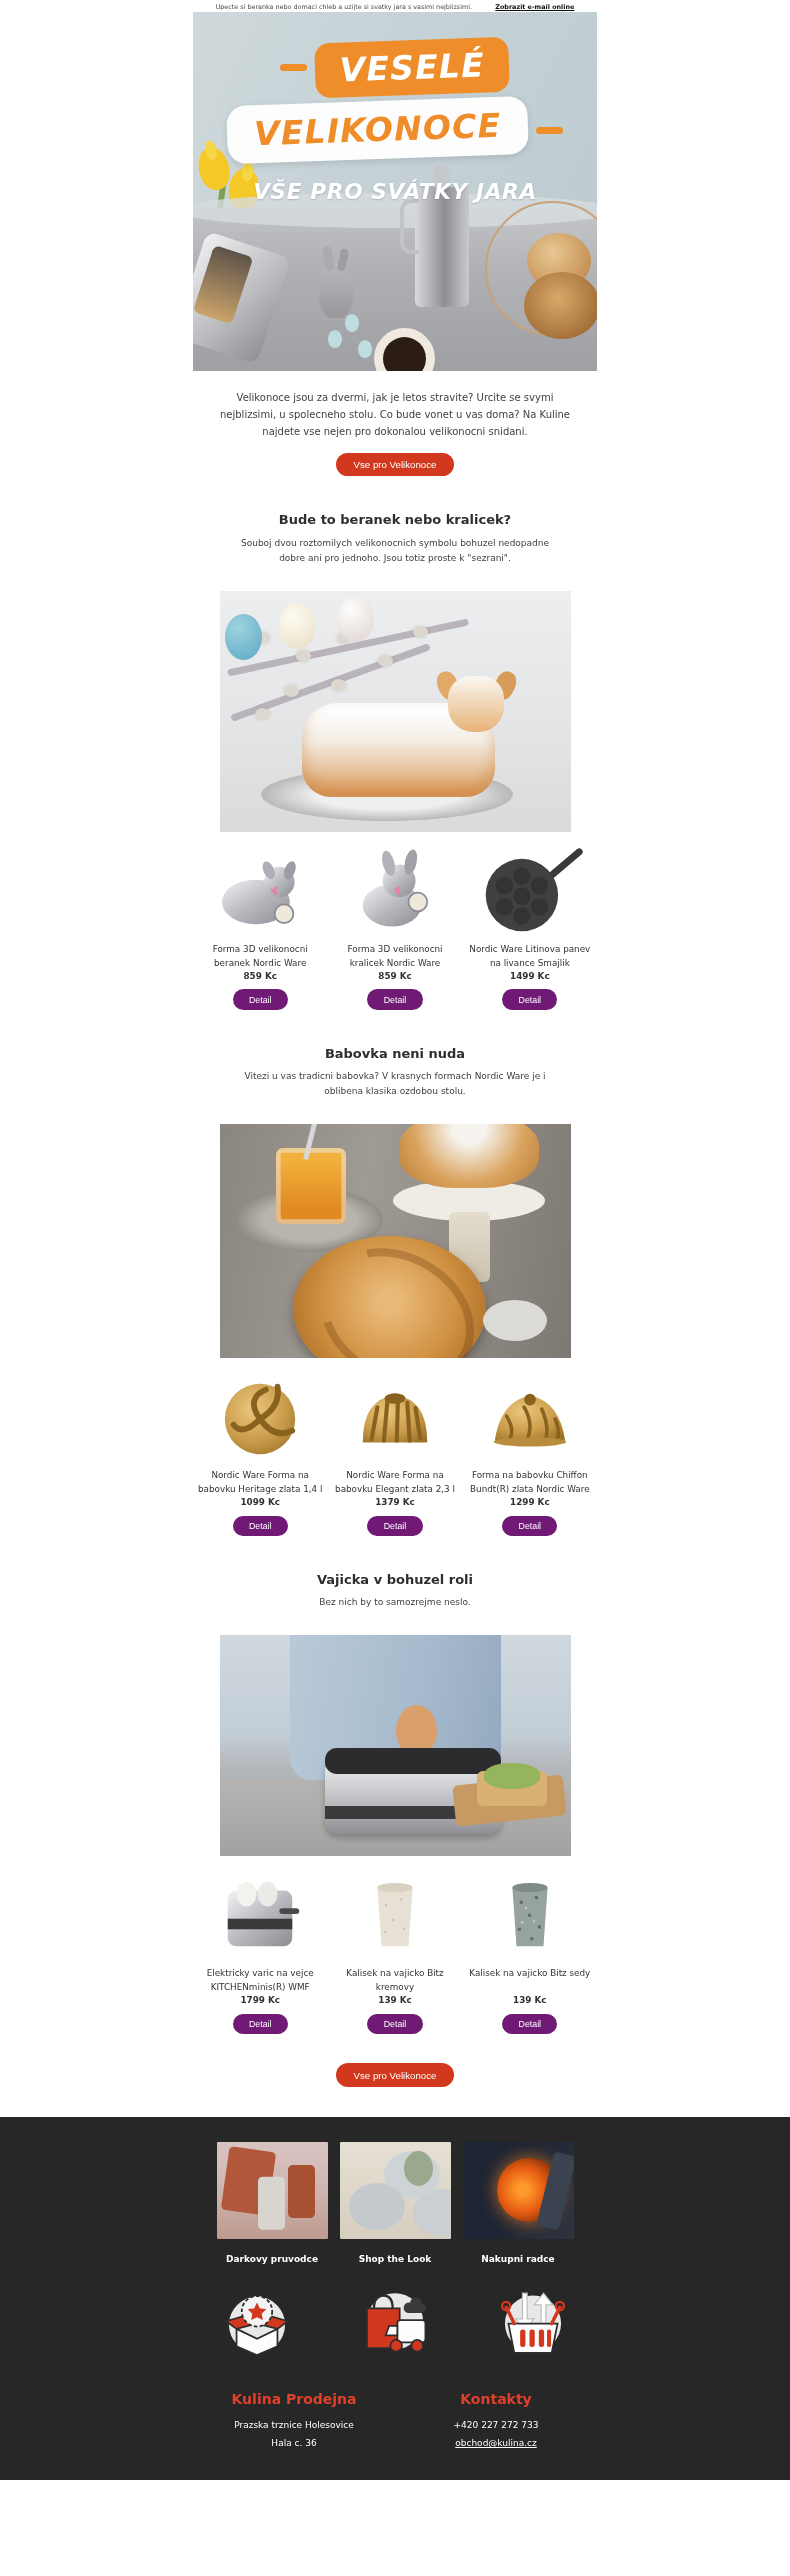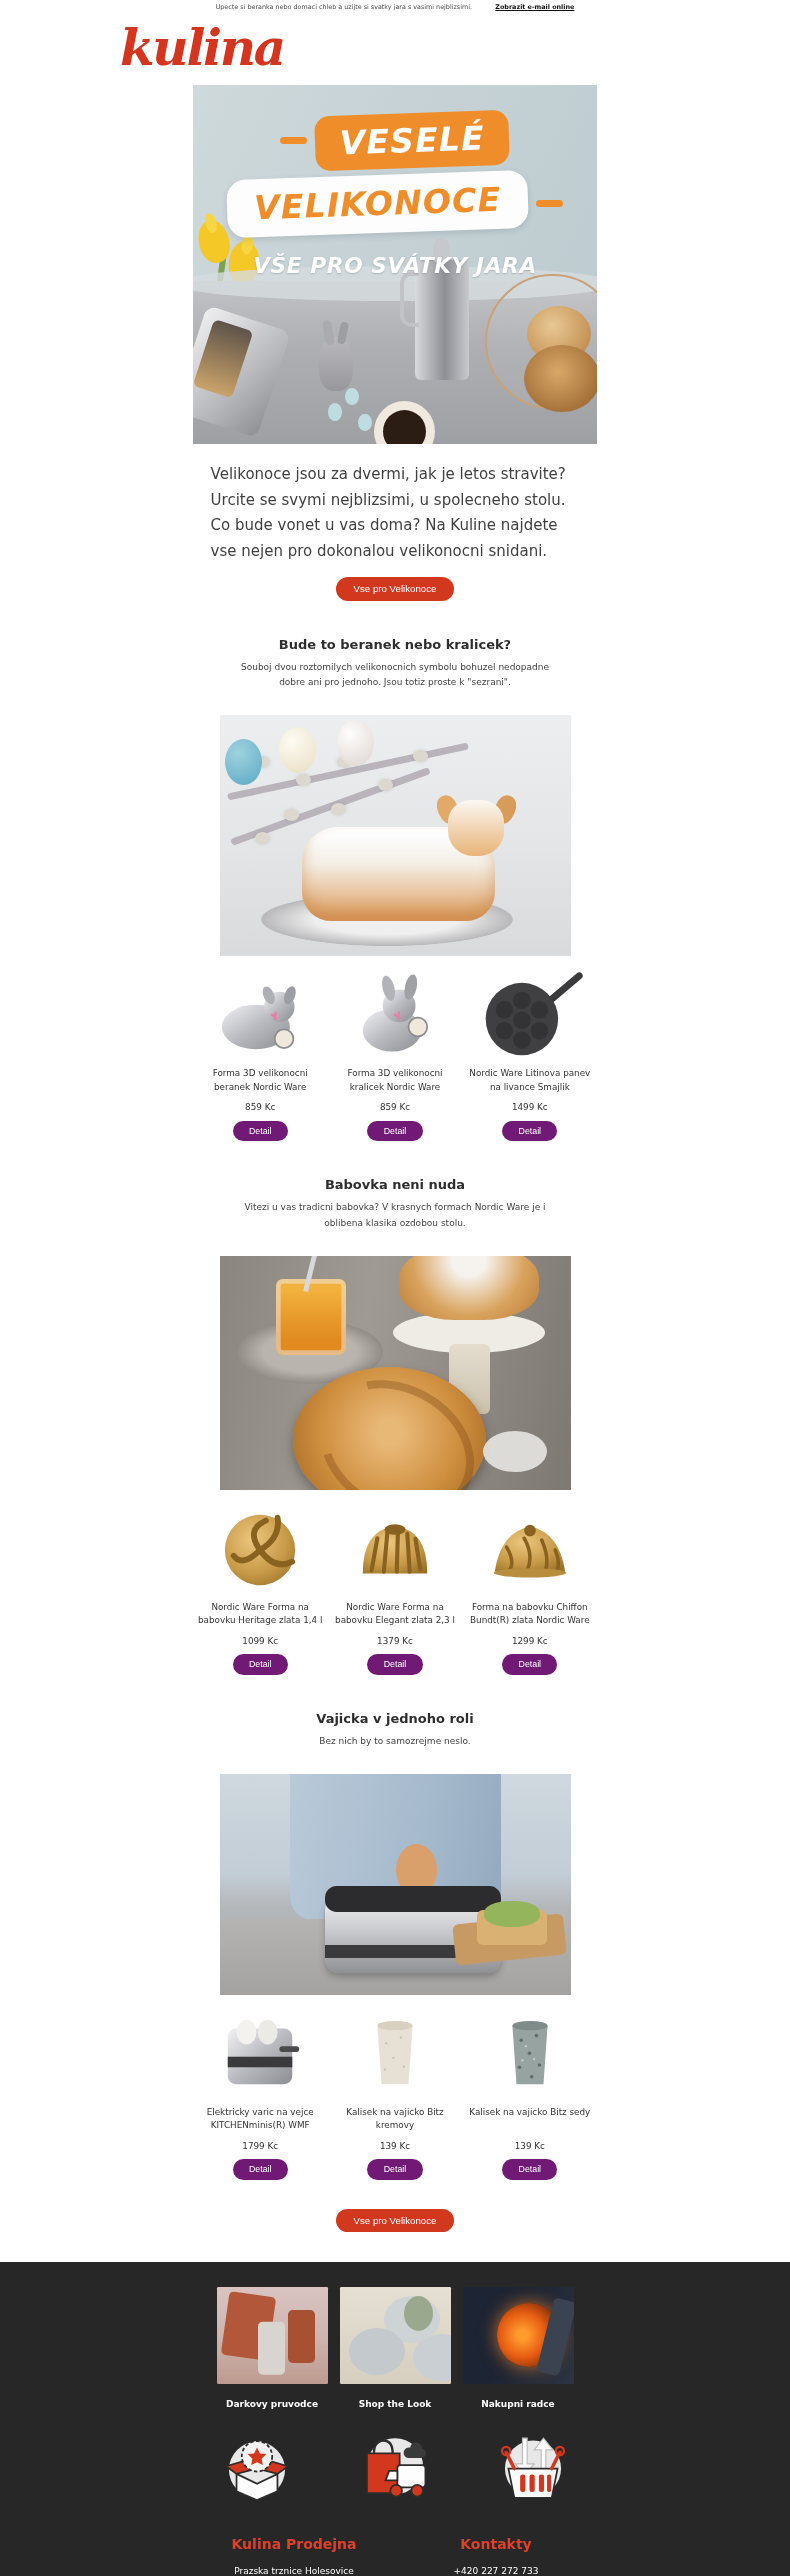--- a/index.html
+++ b/index.html
@@ -39,21 +39,21 @@
   .tulip::after { content:""; position:absolute; left:10.5px; top:-7px; width:11.7px; height:20px; background:#f7d646; border-radius:50%; }
   .ribbon { position:absolute; left:3.5px; top:146px; width:27px; height:70px; background:#5aa7c7; transform:rotate(24deg); border-radius:3.5px;
             background-image:radial-gradient(#dff0f6 1.8px, transparent 1.8px); background-size:9.4px 9.4px; }
   .hero-badges { position:absolute; top:28px; left:0; width:100%; text-align:center; }
   .badge1 { display:inline-block; background:#ee8d29; color:#fff; font-weight:bold; font-style:italic; font-size:33px; letter-spacing:1.2px; padding:8.2px 24.6px; border-radius:15px; transform:rotate(-2deg); }
   .badge2 { display:inline-block; background:#fdfdfd; color:#ee8d29; font-weight:bold; font-style:italic; font-size:33px; letter-spacing:1.2px; padding:9.4px 27px; border-radius:19px; transform:rotate(-2deg); margin-top:5.9px; box-shadow:0 2.3px 5.9px rgba(60,80,90,.18); }
   .dash { position:absolute; height:7px; border-radius:3.5px; }
   .tagline { margin-top:20px; color:#fff; font-weight:bold; font-style:italic; font-size:21.7px; letter-spacing:0.6px; text-shadow:0 0.6px 1.8px rgba(90,110,120,.35); }
 
   
-  .intro { margin-top:17.6px; font-size:15px; line-height:1.7; color:#3f3f3f; padding:0 17.6px; }
+  .intro { margin-top:17.6px; text-align:center; font-size:10px; line-height:1.7; color:#3f3f3f; padding:0 17.6px; }
   .cta-wrap { text-align:center; margin-top:13px; }
   .cta { display:inline-block; background:#d2381e; color:#fff; font-size:9.7px; border:none; border-radius:14px; padding:6.4px 17.6px; cursor:pointer; }
 
   
   .sec-title { margin-top:36px; text-align:center; font-size:13px; font-weight:bold; color:#2e2e2e; }
   .sec-sub { margin-top:8.2px; text-align:center; font-size:9px; line-height:1.7; color:#3f3f3f; padding:0 35px; }
   .photo { position:relative; width:351px; margin:24.6px auto 0 auto; overflow:hidden; }
 
   
   .ph-lamb { height:241px; background:linear-gradient(#eceef0 0%, #e3e5e7 55%, #d8dadc 100%); }
@@ -89,21 +89,21 @@
   .board { position:absolute; right:5.9px; bottom:35px; width:111px; height:41px; border-radius:5.9px; background:#c69a62; transform:rotate(-6deg); }
   .toast { position:absolute; right:23.4px; bottom:50px; width:70px; height:35px; border-radius:5.9px; background:#d8b173; }
   .toast::after { content:""; position:absolute; left:7px; top:-8.2px; width:56px; height:26px; border-radius:45%; background:#94b55c; }
   .hand-egg { position:absolute; left:176px; top:70px; width:41px; height:52px; border-radius:50%; background:#d9a06c; }
 
   
   .row { display:flex; justify-content:space-between; margin-top:15px; padding:0 4.7px; }
   .cell { width:125px; text-align:center; }
   .pimg { height:88px; display:flex; align-items:center; justify-content:center; }
   .pname { margin-top:8.2px; font-size:8.8px; line-height:1.55; color:#333; min-height:28px; }
-  .pprice { margin-top:7px; font-size:8.8px; color:#333; }
+  .pprice { font-size:8.8px; color:#333;font-weight:bold; }
   .pbtn { display:inline-block; margin-top:8.2px; background:#701a75; color:#fff; font-size:8.8px; border:none; border-radius:13px; padding:5.3px 16.4px; cursor:pointer; }
 
   
   .footer { margin-top:30px; background:#272727; padding:24.6px 0 28px 0; }
   .fimgs { display:flex; justify-content:space-between; width:357px; margin:0 auto; }
   .fimg { width:111px; height:97px; border-radius:1.2px; position:relative; overflow:hidden; cursor:pointer; }
   .fimg-label { width:357px; margin:15px auto 0 auto; display:flex; justify-content:space-between; }
   .fimg-label div { width:111px; text-align:center; color:#fff; font-weight:bold; font-size:9px; }
   .f1 { background:linear-gradient(#d9c4c2 0%, #cdb3ae 55%, #bd9a8e 100%); }
   .f1::before { content:""; position:absolute; left:8.2px; top:7px; width:47px; height:64px; background:#b3573a; border-radius:4.7px; transform:rotate(8deg); }
@@ -128,23 +128,20 @@
 </head>
 <body>
 
 <div class="page">
 
   <div class="preheader">
     <span>Upecte si beranka nebo domaci chleb a uzijte si svatky jara s vasimi nejblizsimi.</span>
     <a>Zobrazit e-mail online</a>
   </div>
 
-  <div class="logo col">
-    <span>kulina</span>
-  </div>
 
   <div class="hero col">
     <div class="tulips">
       <div class="stem" style="left:21px; top:70px; transform:rotate(8deg);"></div>
       <div class="stem" style="left:47px; top:82px; transform:rotate(-6deg);"></div>
       <div class="tulip" style="left:5.9px; top:35px; transform:rotate(-14deg);"></div>
       <div class="tulip" style="left:36px; top:56px; transform:rotate(6deg);"></div>
       <div class="tulip" style="left:20px; top:111px; transform:rotate(-4deg); width:26px; height:37px;"></div>
       <div class="ribbon"></div>
     </div>
@@ -313,21 +310,21 @@
             <circle cx="85" cy="42" r="10" fill="#8a6220"></circle>
             <ellipse cx="85" cy="114" rx="62" ry="8" fill="#b88d3e"></ellipse>
           </svg>
         </div>
         <div class="pname">Forma na babovku Chiffon Bundt(R) zlata Nordic Ware</div>
         <div class="pprice">1299 Kc</div>
         <button class="pbtn">Detail</button>
       </div>
     </div>
 
-    <h2 class="sec-title">Vajicka v jednoho roli</h2>
+    <h2 class="sec-title">Vajicka v bohuzel roli</h2>
     <p class="sec-sub">Bez nich by to samozrejme neslo.</p>
     <div class="photo ph-egg">
       <div class="shirt"></div>
       <div class="counter"></div>
       <div class="hand-egg"></div>
       <div class="cooker"></div>
       <div class="board"></div>
         <div class="toast"></div>
     </div>
     <div class="row">

